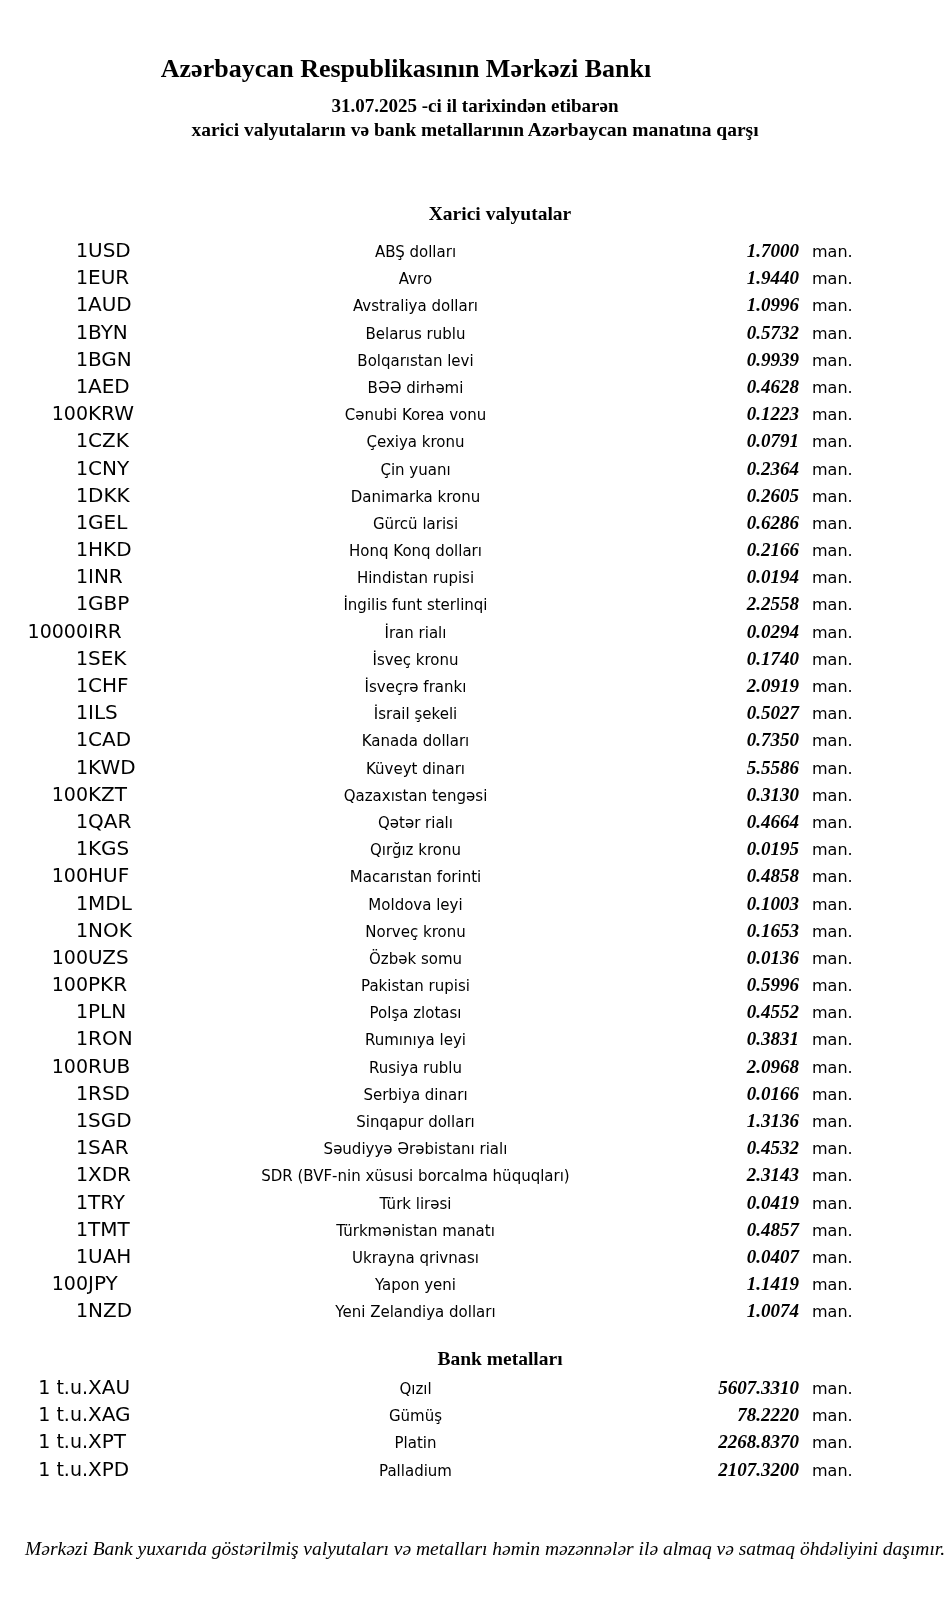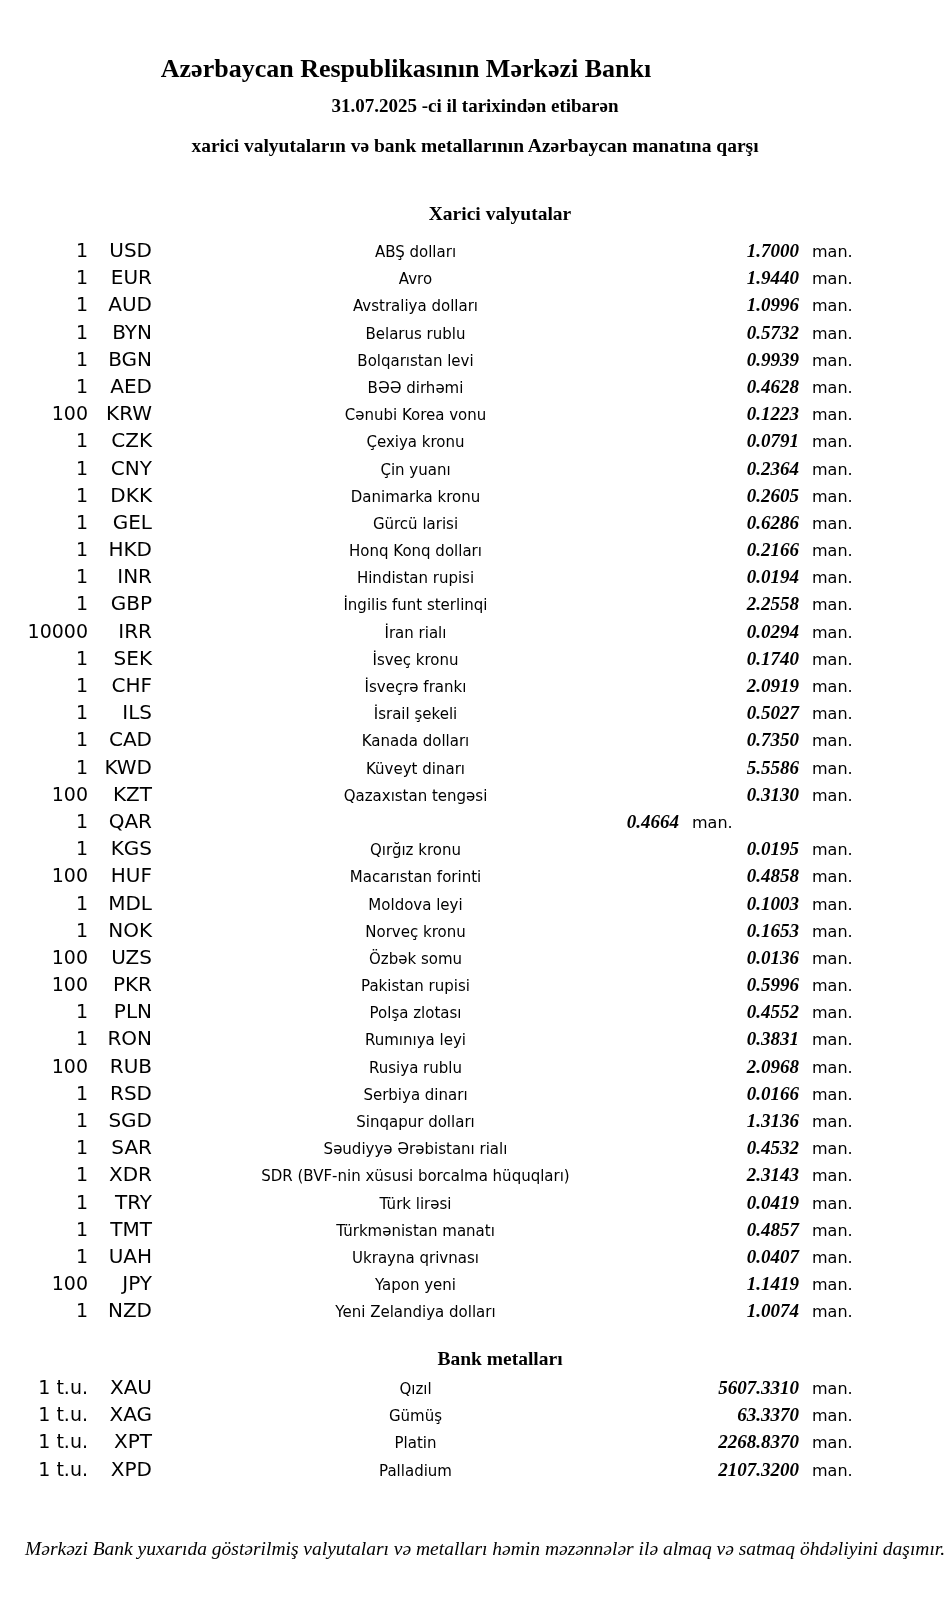--- a/index.html
+++ b/index.html
@@ -19,21 +19,21 @@
     position: absolute; left: 0; top: 54px; width: 812px;
     text-align: center; font-weight: bold; font-size: 26px;
     font-family: "Liberation Serif", "DejaVu Serif", serif;
   }
   .doc-date {
     position: absolute; left: 0; top: 95px; width: 950px;
     text-align: center; font-weight: bold; font-size: 19px;
     font-family: "Liberation Serif", "DejaVu Serif", serif;
   }
   .doc-subtitle {
-    position: absolute; left: 0; top: 135px; width: 950px;
+    position: absolute; left: 0; top: 119px; width: 950px;
     text-align: center; font-weight: bold; font-size: 19.5px;
     font-family: "Liberation Serif", "DejaVu Serif", serif;
   }
   .section-title {
     position: absolute; left: 0; width: 944px;
     text-align: center; font-weight: bold; font-size: 19.5px;
     font-family: "Liberation Serif", "DejaVu Serif", serif;
     padding-left: 28px;
   }
   #currencies-title { top: 203px; }
@@ -45,21 +45,21 @@
 
   .rate-row {
     display: grid;
     grid-template-columns: 88px 64px 527px 120px 151px;
     align-items: baseline;
     height: 27.2px;
     line-height: 27.2px;
     white-space: nowrap;
   }
   .qty-cell  { text-align: right;  font-size: 19px; }
-  .code-cell { text-align: right; font-size: 20px; }
+  .code-cell { text-align: left; font-size: 20px; }
   .name-cell { text-align: center;   font-size: 15px; padding-left: 0px; }
   .rate-cell {
     text-align: right; font-size: 19px;
     font-family: "Liberation Serif", "DejaVu Serif", serif;
     font-weight: bold; font-style: italic;
   }
   .unit-cell { text-align: left; font-size: 16px; padding-left: 13px; }
 
   .footer-note {
     position: absolute; left: 25px; top: 1538px; width: 900px;
@@ -243,20 +243,21 @@
       <span class="qty-cell">100</span>
       <span class="code-cell">KZT</span>
       <span class="name-cell">Qazaxıstan tengəsi</span>
       <span class="rate-cell">0.3130</span>
       <span class="unit-cell">man.</span>
     </div>
 
     <div class="rate-row">
       <span class="qty-cell">1</span>
       <span class="code-cell">QAR</span>
+      <span class="name-cell">Qətər rialı</span>
       <span class="rate-cell">0.4664</span>
       <span class="unit-cell">man.</span>
     </div>
 
     <div class="rate-row">
       <span class="qty-cell">1</span>
       <span class="code-cell">KGS</span>
       <span class="name-cell">Qırğız kronu</span>
       <span class="rate-cell">0.0195</span>
       <span class="unit-cell">man.</span>
@@ -408,21 +409,21 @@
       <span class="code-cell">XAU</span>
       <span class="name-cell">Qızıl</span>
       <span class="rate-cell">5607.3310</span>
       <span class="unit-cell">man.</span>
     </div>
 
     <div class="rate-row">
       <span class="qty-cell">1 t.u.</span>
       <span class="code-cell">XAG</span>
       <span class="name-cell">Gümüş</span>
-      <span class="rate-cell">63.3370</span>
+      <span class="rate-cell">78.2220</span>
       <span class="unit-cell">man.</span>
     </div>
 
     <div class="rate-row">
       <span class="qty-cell">1 t.u.</span>
       <span class="code-cell">XPT</span>
       <span class="name-cell">Platin</span>
       <span class="rate-cell">2268.8370</span>
       <span class="unit-cell">man.</span>
     </div>

